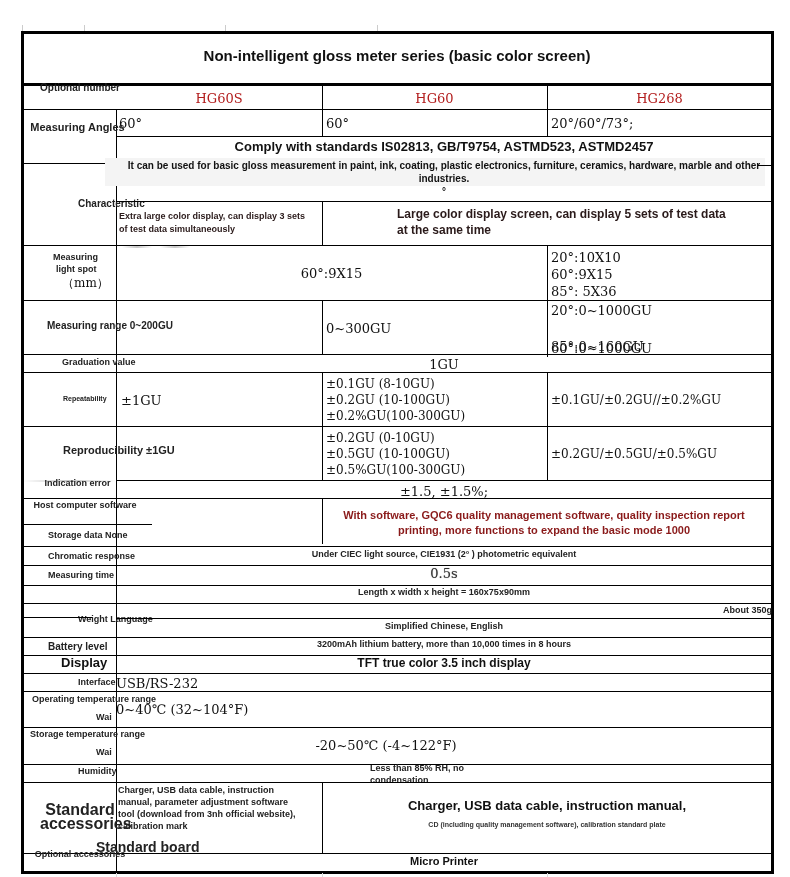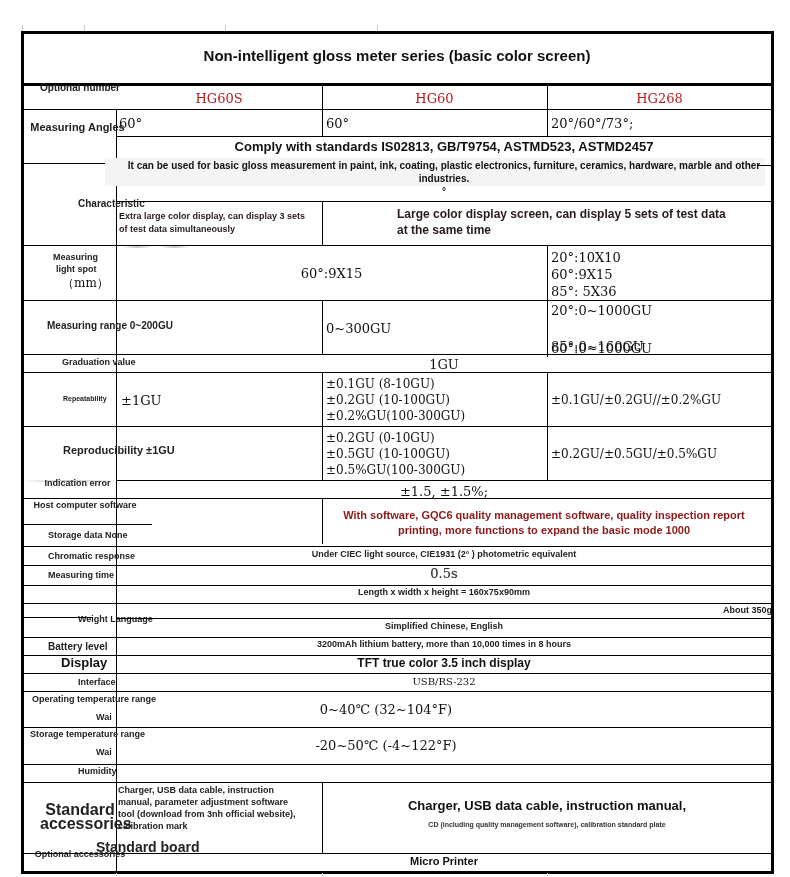--- a/index.html
+++ b/index.html
@@ -146,34 +146,35 @@
 
   <div class="t lbl" style="left:48px;top:641px;font-size:10px">Battery level</div>
   <div class="t sans-b" style="left:116px;top:639px;width:656px;text-align:center;font-size:9px;color:#222">3200mAh lithium battery, more than 10,000 times in 8 hours</div>
   <div class="hl" style="left:22px;top:655px;width:750px"></div>
 
   <div class="t sans-b" style="left:61px;top:655px;font-size:13px">Display</div>
   <div class="t sans-b" style="left:116px;top:656px;width:656px;text-align:center;font-size:12px">TFT true color 3.5 inch display</div>
   <div class="hl" style="left:22px;top:673px;width:750px"></div>
 
   <div class="t lbl" style="left:78px;top:677px;font-size:9px">Interface</div>
-  <div class="t serif" style="left:116px;top:676px;width:656px;text-align:center;font-size:10px">USB/RS-232</div>
+  <div class="t serif" style="left:116px;top:676px;width:656px;font-size:13px">USB/RS-232</div>
   <div class="hl" style="left:22px;top:691px;width:750px"></div>
 
   <div class="t lbl" style="left:32px;top:694px;font-size:9px">Operating temperature range</div>
   <div class="t lbl" style="left:96px;top:712px;font-size:9px">Wai</div>
-  <div class="t serif" style="left:116px;top:702px;width:540px;text-align:center;font-size:13px">0~40℃ (32~104°F)</div>
+  <div class="t serif" style="left:116px;top:702px;width:540px;font-size:13px">0~40℃ (32~104°F)</div>
   <div class="hl" style="left:22px;top:727px;width:750px"></div>
 
   <div class="t lbl" style="left:30px;top:729px;font-size:9px">Storage temperature range</div>
   <div class="t lbl" style="left:96px;top:747px;font-size:9px">Wai</div>
   <div class="t serif" style="left:116px;top:738px;width:540px;text-align:center;font-size:13px">-20~50℃ (-4~122°F)</div>
   <div class="hl" style="left:22px;top:764px;width:750px"></div>
 
   <div class="t lbl" style="left:78px;top:766px;font-size:9px">Humidity</div>
+  <div class="t sans-b wrap" style="left:370px;top:762px;width:125px;font-size:9px;line-height:12px;color:#222">Less than 85% RH, no condensation</div>
   <div class="hl" style="left:22px;top:782px;width:750px"></div>
 
   <div class="t lbl lbl-c wrap" style="left:40px;top:803px;width:80px;font-size:16px;line-height:14px">Standard accessories</div>
   <div class="vl" style="left:322px;top:782px;height:71px"></div>
   <div class="t sans-b wrap" style="left:118px;top:784px;width:186px;font-size:9px;line-height:12px;color:#222">Charger, USB data cable, instruction manual, parameter adjustment software tool (download from 3nh official website), calibration mark</div>
   <div class="t lbl" style="left:96px;top:839px;font-size:14px">Standard board</div>
   <div class="t sans-b" style="left:322px;top:798px;width:450px;text-align:center;font-size:13px">Charger, USB data cable, instruction manual,</div>
   <div class="t sans-b" style="left:322px;top:821px;width:450px;text-align:center;font-size:7px;color:#333">CD (including quality management software), calibration standard plate</div>
   <div class="hl" style="left:22px;top:853px;width:750px"></div>
 

